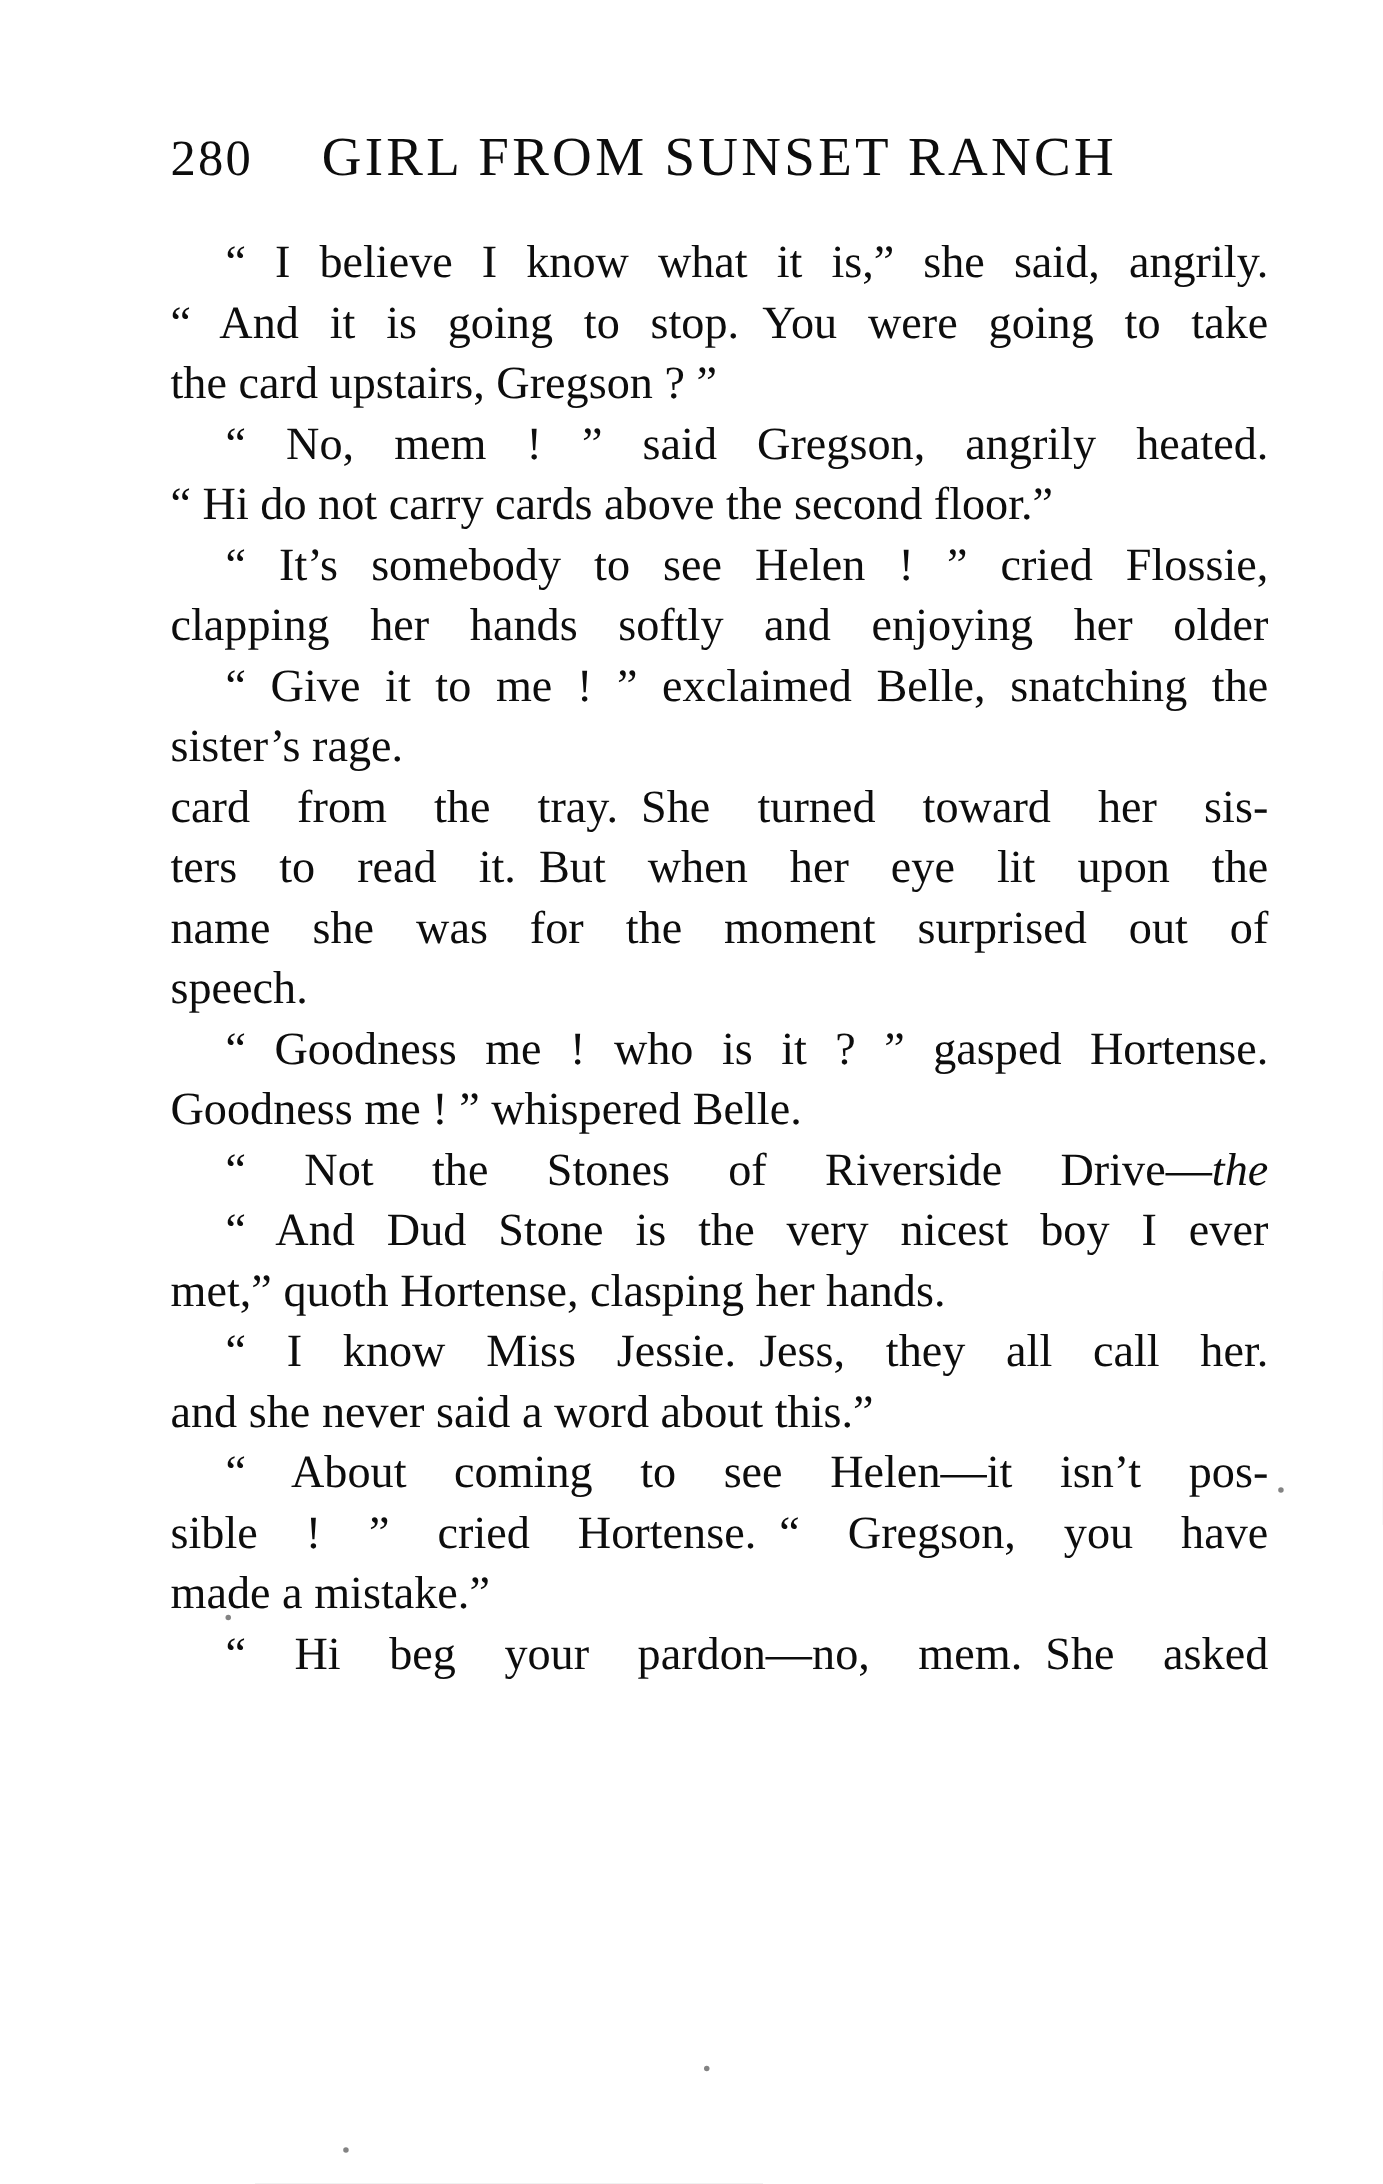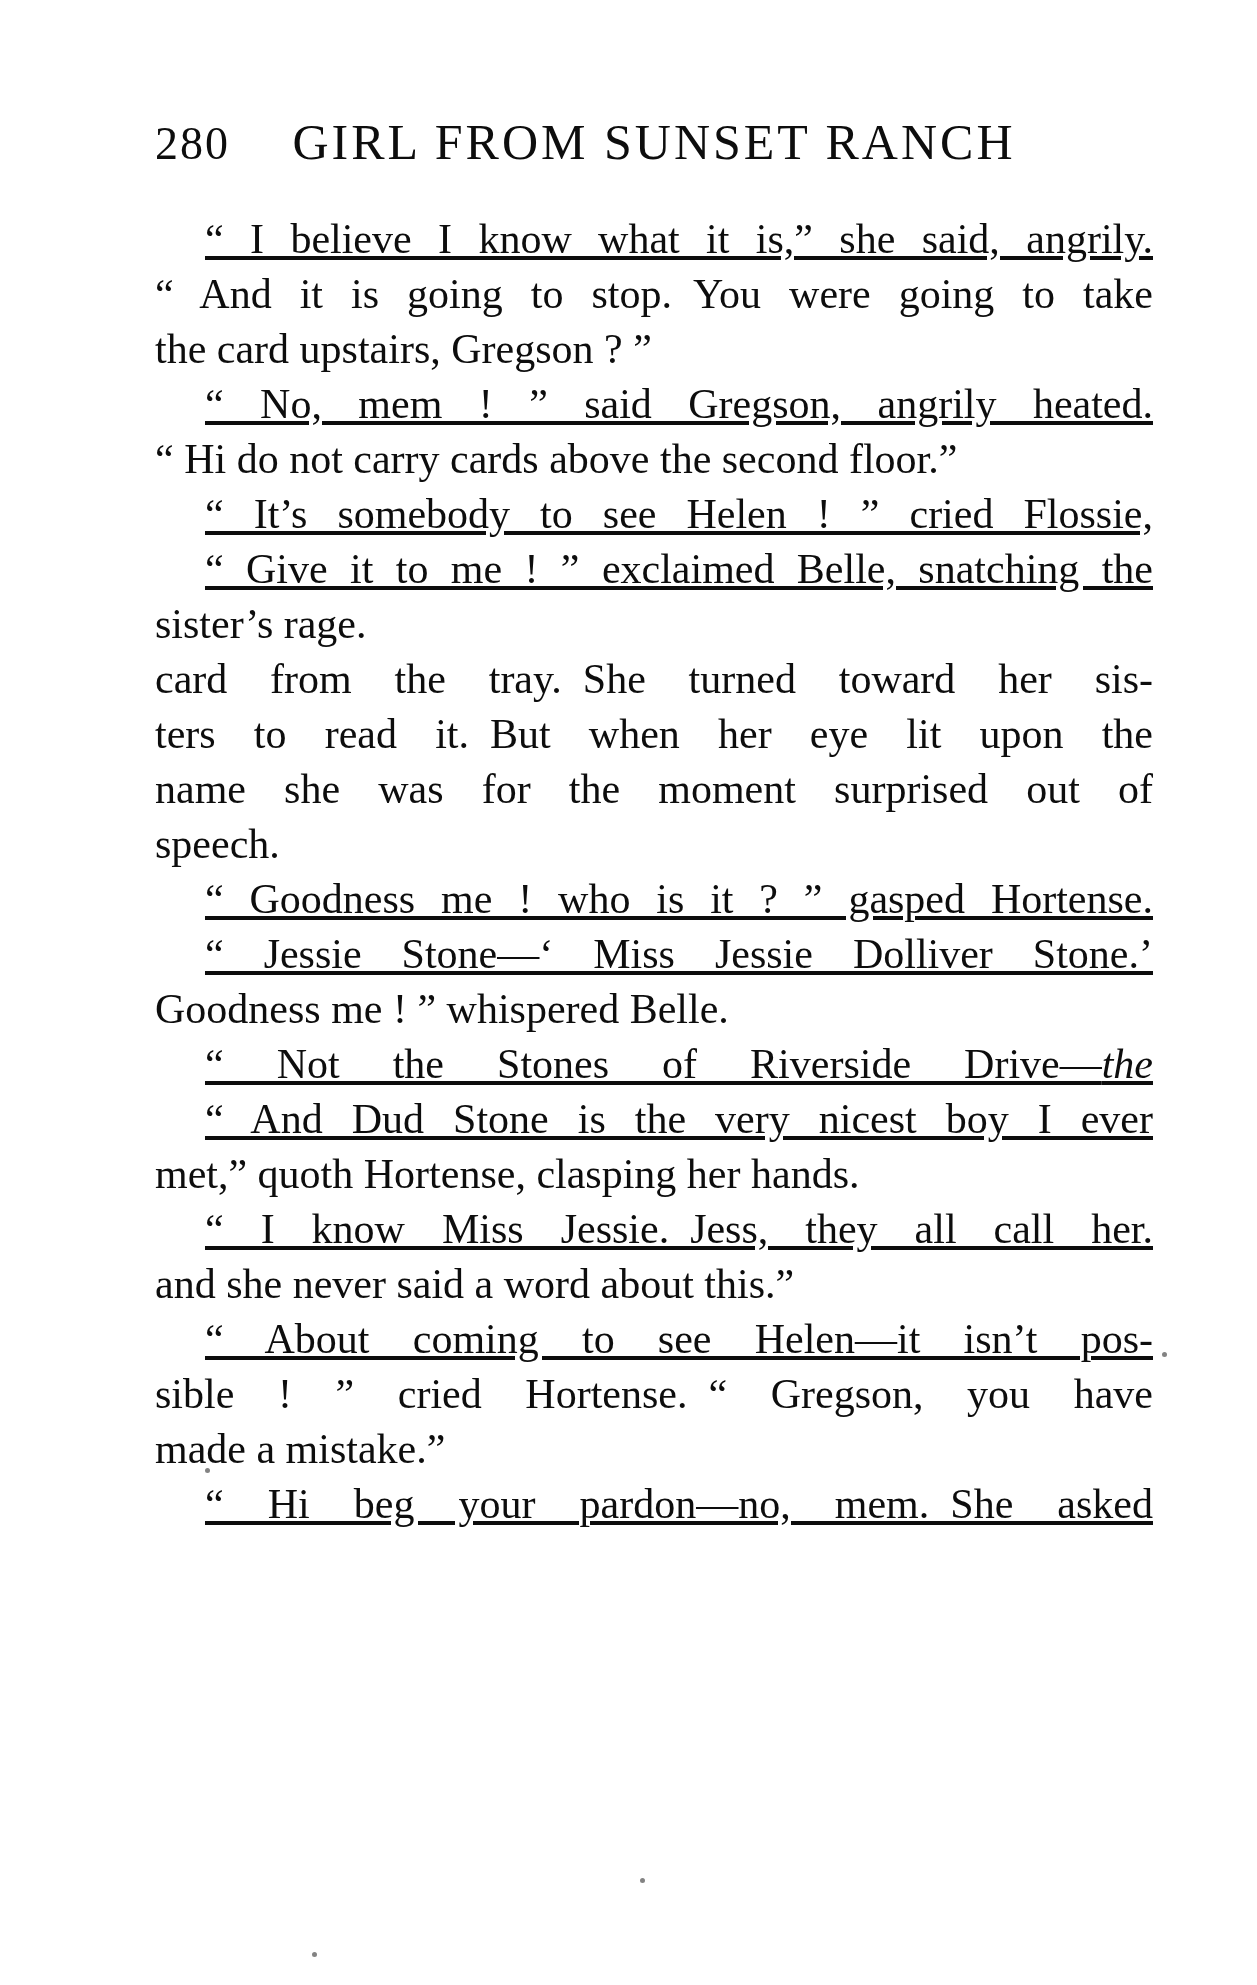--- a/index.html
+++ b/index.html
@@ -32,21 +32,21 @@
   }
   .body{
     position:absolute;
     left:155px;top:212px;width:998px;
     font-size:42px;
     line-height:55px;
   }
   .line{min-height:55px;}
   .just{text-align:justify;text-align-last:justify;}
   .last{text-align:center;text-align-last:left;}
-  .indent{text-indent:50px;text-decoration:underline;}
+  .indent{text-indent:50px;}
   .it{font-style:italic;}
   .speck{
     position:absolute;
     width:5px;height:5px;
     background:#5a5a5a;
     border-radius:50%;
     opacity:.75;
   }
 </style>
 </head>
@@ -57,28 +57,28 @@
     <span class="pagenum">280</span>
     <span class="title">GIRL FROM SUNSET RANCH</span>
   </div>
   <div class="body">
       <div class="line just indent"><span>“ I believe I know what it is,” she said, angrily.</span></div>
       <div class="line just"><span>“ And it is going to stop. You were going to take</span></div>
       <div class="line last"><span>the card upstairs, Gregson ? ”</span></div>
       <div class="line just indent"><span>“ No, mem ! ” said Gregson, angrily heated.</span></div>
       <div class="line last"><span>“ Hi do not carry cards above the second floor.”</span></div>
       <div class="line just indent"><span>“ It’s somebody to see Helen ! ” cried Flossie,</span></div>
+      <div class="line just"><span>clapping her hands softly and enjoying her older</span></div>
       <div class="line just indent"><span>“ Give it to me ! ” exclaimed Belle, snatching the</span></div>
       <div class="line last"><span>sister’s rage.</span></div>
       <div class="line just"><span>card from the tray. She turned toward her sis-</span></div>
       <div class="line just"><span>ters to read it. But when her eye lit upon the</span></div>
       <div class="line just"><span>name she was for the moment surprised out of</span></div>
       <div class="line last"><span>speech.</span></div>
       <div class="line just indent"><span>“ Goodness me ! who is it ? ” gasped Hortense.</span></div>
-      <div class="line just indent"><span>“ Jessie Stone—‘ Miss Jessie Dolliver Stone.’</span></div>
       <div class="line last"><span>Goodness me ! ” whispered Belle.</span></div>
       <div class="line just indent"><span>“ Not the Stones of Riverside Drive—</span><span class="it">the</span></div>
       <div class="line just indent"><span>“ And Dud Stone is the very nicest boy I ever</span></div>
       <div class="line last"><span>met,” quoth Hortense, clasping her hands.</span></div>
       <div class="line just indent"><span>“ I know Miss Jessie. Jess, they all call her.</span></div>
       <div class="line last"><span>and she never said a word about this.”</span></div>
       <div class="line just indent"><span>“ About coming to see Helen—it isn’t pos-</span></div>
       <div class="line just"><span>sible ! ” cried Hortense. “ Gregson, you have</span></div>
       <div class="line last"><span>made a mistake.”</span></div>
       <div class="line just indent"><span>“ Hi beg your pardon—no, mem. She asked</span></div>

